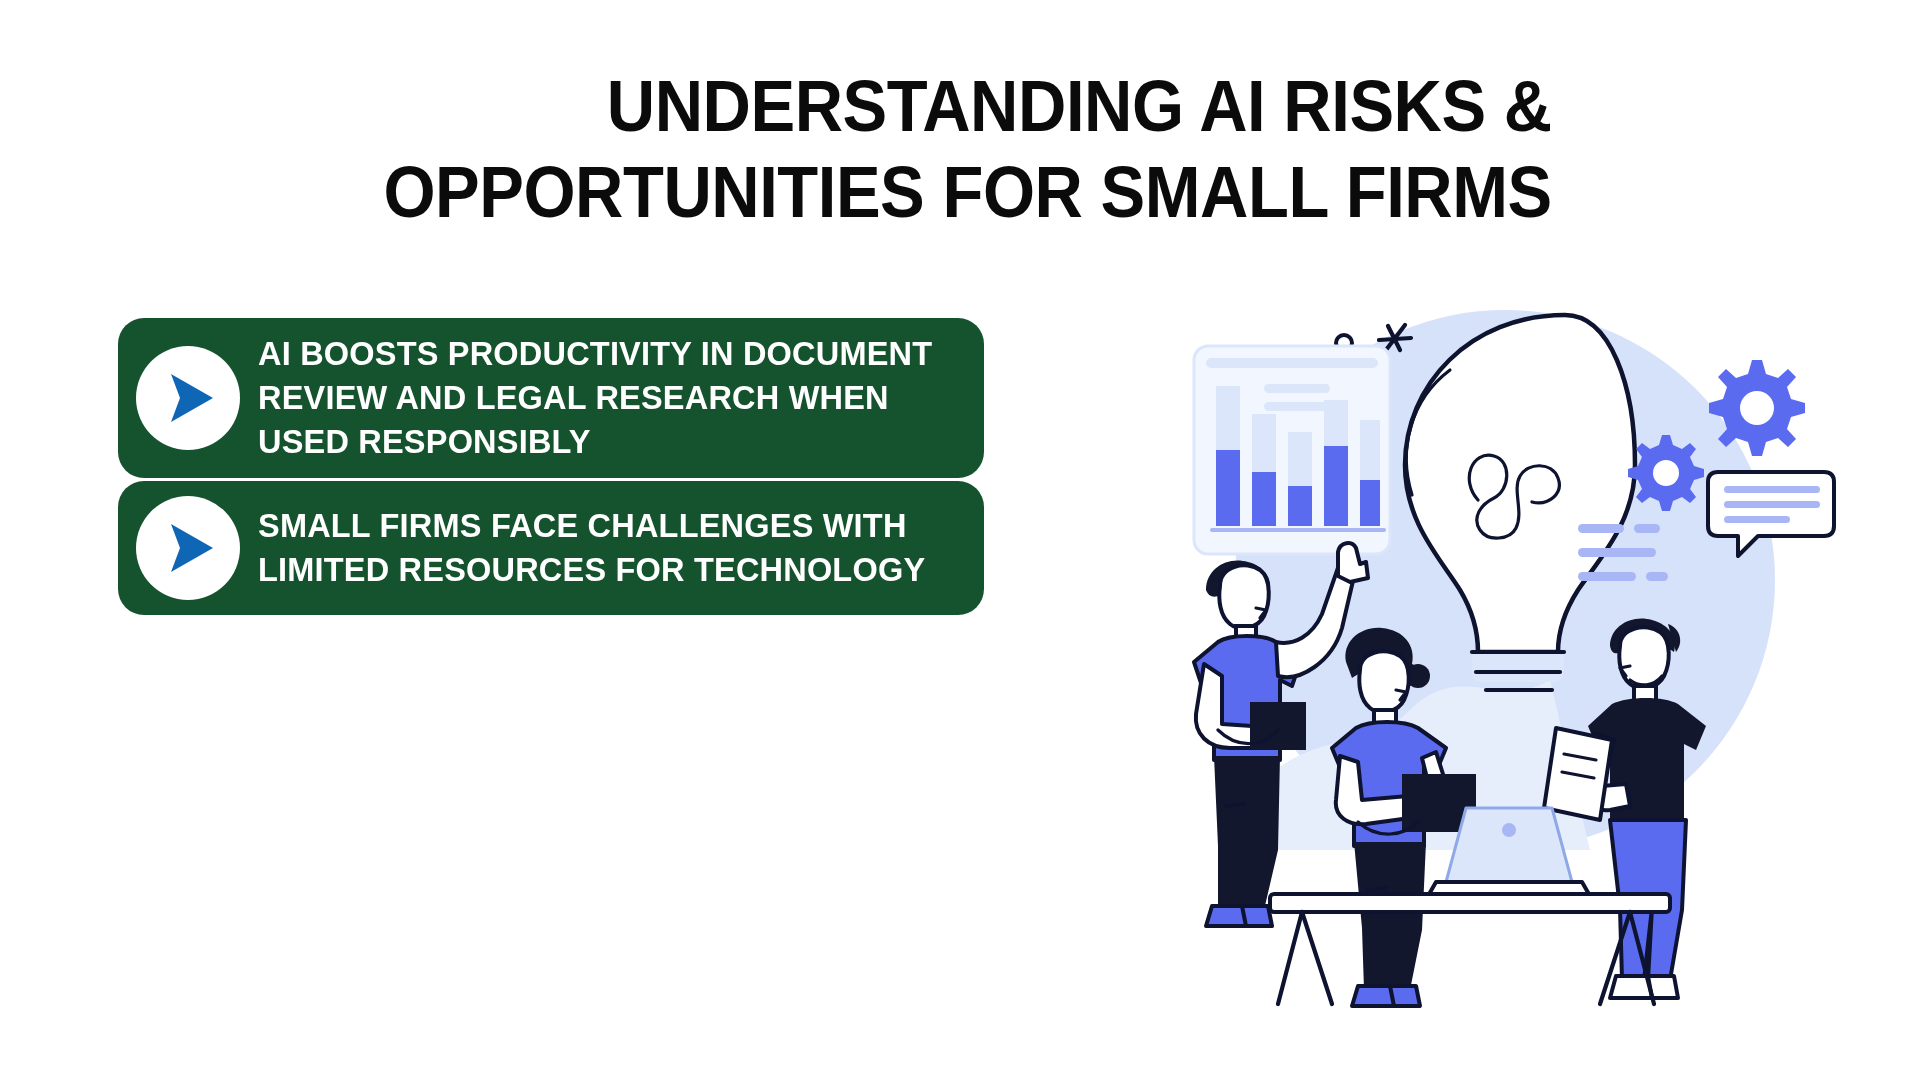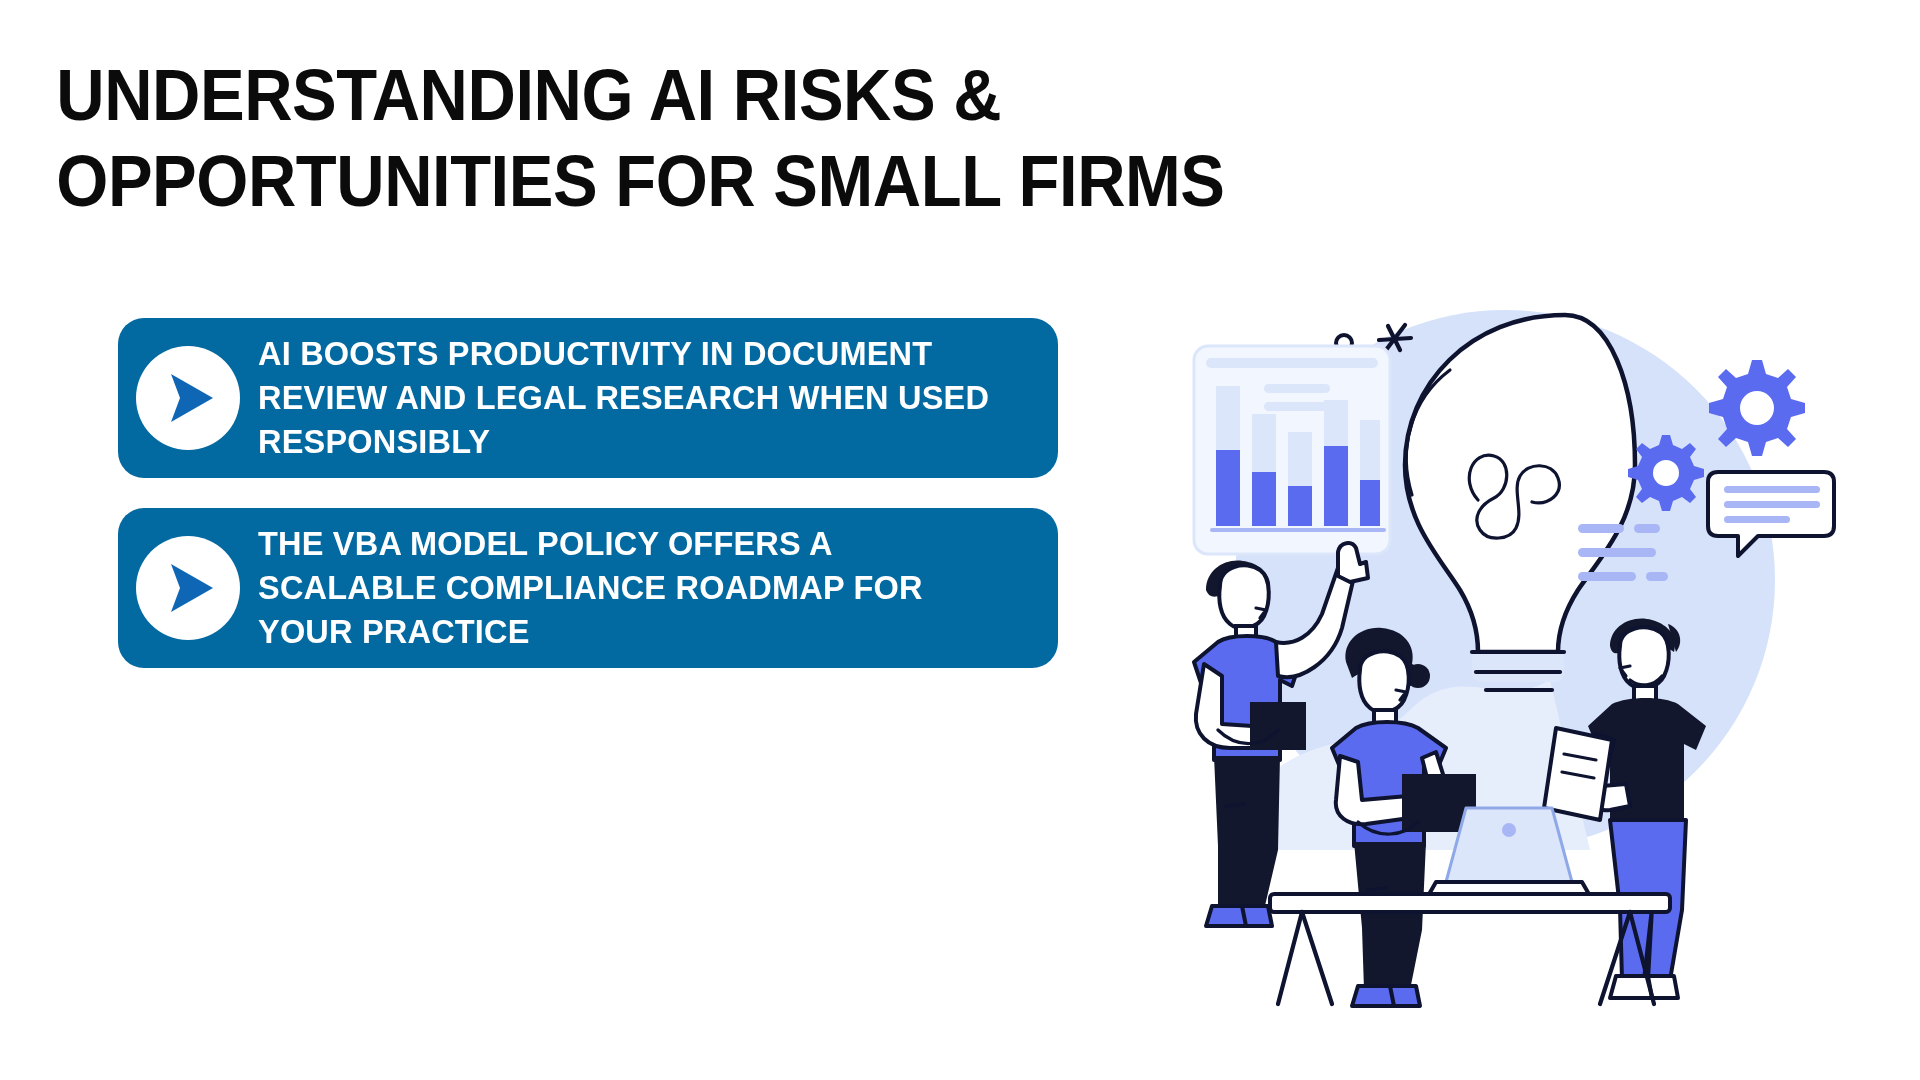--- a/index.html
+++ b/index.html
@@ -8,23 +8,23 @@
     background:#ffffff;
     font-family:"Liberation Sans", sans-serif;
     overflow:hidden;
     position:relative;
   }
   .canvas{position:relative;width:1920px;height:1080px;}
 
   
   .title-block{
     position:absolute;
-    left:0; top:52px;
+    left:0; top:63px;
     width:1608px;
-    text-align:left;
+    text-align:right;
   }
   .title-line{
     display:block;
     color:#0b0b0b;
     font-family:"Liberation Sans", sans-serif;
     font-weight:bold;
     font-size:72px;
     line-height:86px;
     letter-spacing:-0.5px;
     transform:scaleX(0.93);
@@ -32,24 +32,24 @@
   }
 
   
   .cards{
     position:absolute;
     left:118px; top:318px;
     width:1030px;
   }
   .card{
     position:relative;
-    width:940px;
-    background:#0369a1;
+    width:866px;
+    background:#14532d;
     border-radius:26px;
-    margin-bottom:30px;
+    margin-bottom:3px;
     display:flex;
     align-items:center;
     padding:14px 0;
     box-sizing:border-box;
     min-height:134px;
   }
   .card-icon{
     flex:0 0 auto;
     width:104px;height:104px;
     margin-left:18px;
@@ -97,29 +97,29 @@
     <div class="card">
       <span class="card-icon">
         <svg width="76" height="76" viewBox="0 0 76 76" aria-hidden="true">
           <path d="M21 14 L63 38 L21 62 L30 38 Z" fill="#0F66B5"></path>
         </svg>
       </span>
       <span class="card-text">AI BOOSTS PRODUCTIVITY IN DOCUMENT REVIEW AND LEGAL RESEARCH WHEN USED RESPONSIBLY</span>
     </div>
 
 
-
     <div class="card">
       <span class="card-icon">
         <svg width="76" height="76" viewBox="0 0 76 76" aria-hidden="true">
           <path d="M21 14 L63 38 L21 62 L30 38 Z" fill="#0F66B5"></path>
         </svg>
       </span>
-      <span class="card-text">THE VBA MODEL POLICY OFFERS A SCALABLE COMPLIANCE ROADMAP FOR YOUR PRACTICE</span>
+      <span class="card-text">SMALL FIRMS FACE CHALLENGES WITH LIMITED RESOURCES FOR TECHNOLOGY</span>
     </div>
+
 
   </div>
 
   <div class="illus">
     <svg viewBox="0 0 700 720" xmlns="http://www.w3.org/2000/svg">
       <defs>
         <style>
           .ink{fill:none;stroke:#0E1330;stroke-width:4.2;stroke-linecap:round;stroke-linejoin:round;}
           .inkthin{fill:none;stroke:#0E1330;stroke-width:3.2;stroke-linecap:round;stroke-linejoin:round;}
           .dark{fill:#12172E;}

